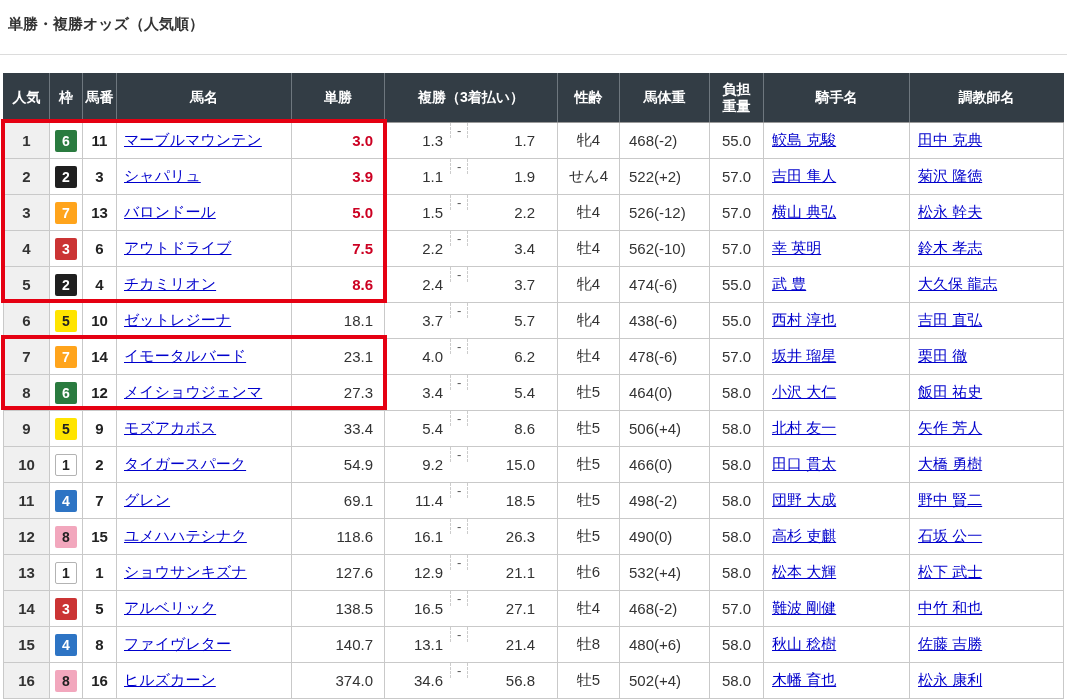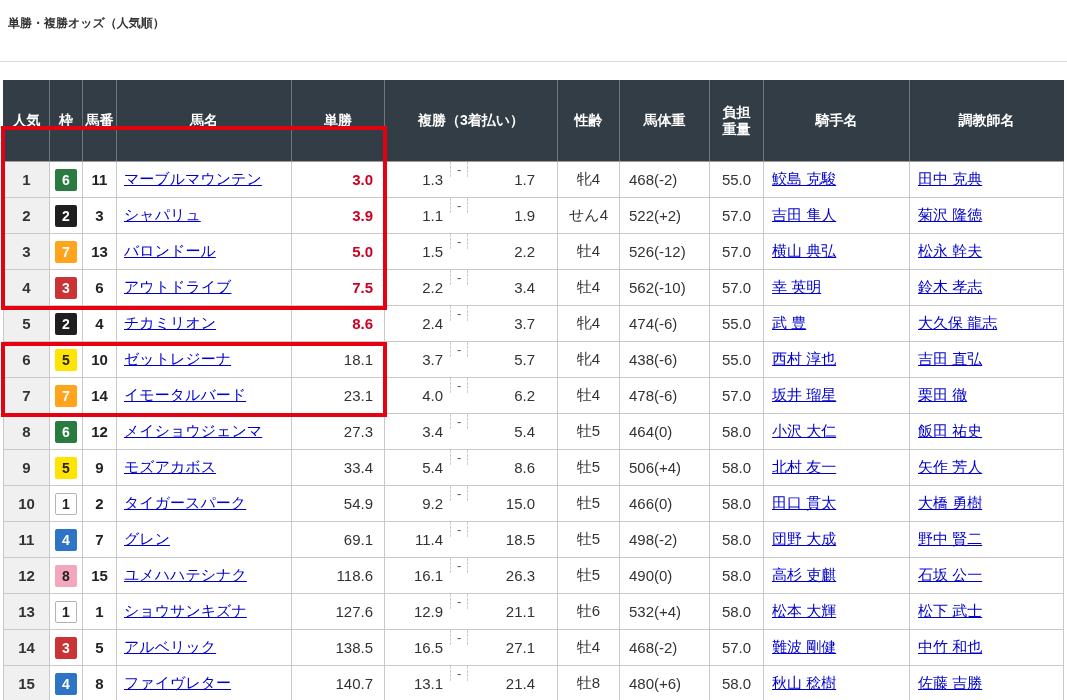--- a/index.html
+++ b/index.html
@@ -6,40 +6,40 @@
   body{
     width:1067px;height:700px;overflow:hidden;
     font-family:"Liberation Sans","DejaVu Sans",sans-serif;
     color:#333;
     --header-bg:#333d45;
     --hot:#cc0022;
     --hl:#e50012;
     --link:#0000cc;
   }
   .title-bar{
-    box-sizing:border-box;height:62px;
+    box-sizing:border-box;height:55px;
     padding:15px 8px 0 8px;
     border-bottom:1px solid #dcdcdc;
-    font-size:12px;font-weight:bold;color:#333;
+    font-size:15px;font-weight:bold;color:#333;
   }
   .table-wrap{position:relative;margin:18px 0 0 3px;width:1060px;}
   table{
     border-collapse:collapse;table-layout:fixed;width:1060px;
     font-size:15px;color:#333;
   }
   col.w-rank{width:46px}col.w-frame{width:33px}col.w-num{width:34px}
   col.w-name{width:175px}col.w-win{width:93px}col.w-place{width:173px}
   col.w-sex{width:62px}col.w-weight{width:90px}col.w-load{width:54px}
   col.w-jockey{width:146px}col.w-trainer{width:154px}
   thead th{
     background:var(--header-bg);color:#fff;
     font-size:14px;font-weight:bold;height:48px;
     border-right:1px solid #6e777e;border-left:1px solid #6e777e;
     border-top:1px solid var(--header-bg);border-bottom:1px solid #9a9a9a;
-    padding:16px 2px;line-height:1.25;text-align:center;
+    padding:0 2px;line-height:1.25;text-align:center;
   }
   thead th:first-child{border-left:1px solid var(--header-bg);}
   thead th:last-child{border-right:1px solid var(--header-bg);}
   thead th.h-load{padding:0 11px;}
   tbody td{
     border:1px solid #c9c9c9;height:35px;padding:0;
     vertical-align:middle;background:#fff;
   }
   td.c-rank{background:#f0f0f0;text-align:center;font-weight:bold;color:#333;}
   td.c-frame{text-align:center;}
@@ -401,18 +401,37 @@
         <span class="pmax">21.4</span>
       </div>
     </td>
     <td class="c-sex">牡8</td>
     <td class="c-weight">480(+6)</td>
     <td class="c-load">58.0</td>
     <td class="c-jockey"><a href="#" class="cell-link jockey-link">秋山 稔樹</a></td>
     <td class="c-trainer"><a href="#" class="cell-link trainer-link">佐藤 吉勝</a></td>
   </tr>
 
+  <tr>
+    <td class="c-rank">16</td>
+    <td class="c-frame"><span class="frame-badge" style="background: rgb(242, 167, 189); color: rgb(34, 34, 34);">8</span></td>
+    <td class="c-num">16</td>
+    <td class="c-name"><a href="#" class="cell-link horse-link">ヒルズカーン</a></td>
+    <td class="c-win">374.0</td>
+    <td class="c-place">
+      <div class="place-wrap">
+        <span class="pmin">34.6</span>
+        <span class="pdash">-</span>
+        <span class="pmax">56.8</span>
+      </div>
+    </td>
+    <td class="c-sex">牡5</td>
+    <td class="c-weight">502(+4)</td>
+    <td class="c-load">58.0</td>
+    <td class="c-jockey"><a href="#" class="cell-link jockey-link">木幡 育也</a></td>
+    <td class="c-trainer"><a href="#" class="cell-link trainer-link">松永 康利</a></td>
+  </tr>
 </tbody>
   </table>
 
   <div class="hl" id="hl-top5"></div>
   <div class="hl" id="hl-mid"></div>
 </div>
 
 </body></html>

